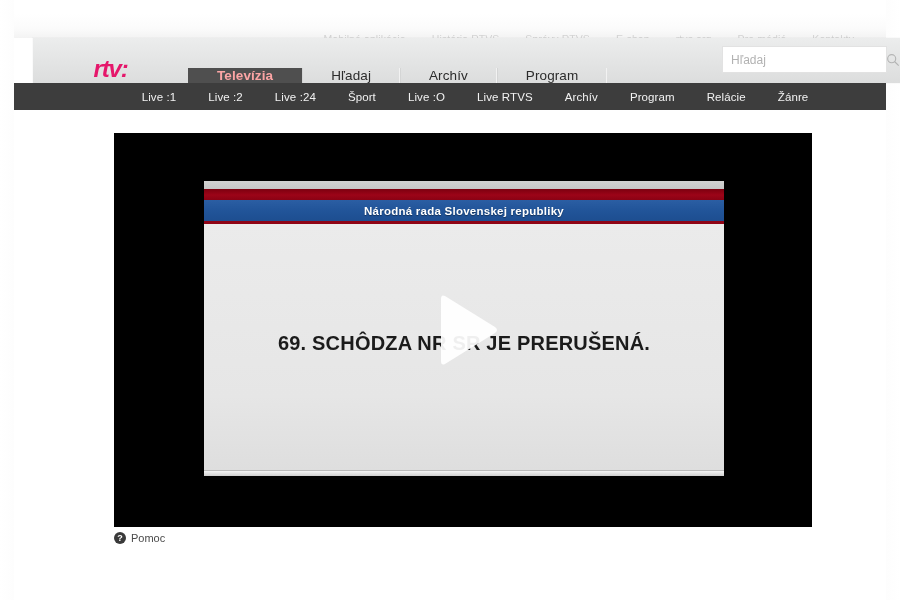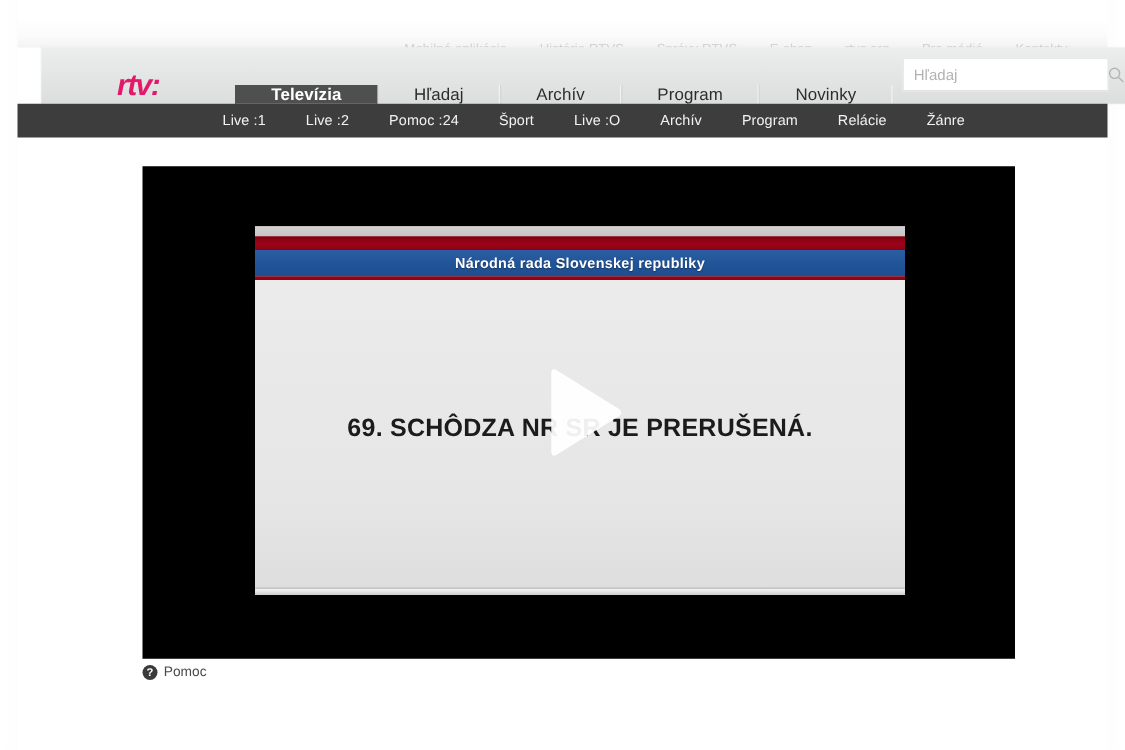--- a/index.html
+++ b/index.html
@@ -75,21 +75,21 @@
     padding: 0 28px;
     font-size: 13.5px;
     color: #2c2c2c;
     border-left: 1px solid #d4d5d5;
     border-right: 1px solid #f2f2f2;
     white-space: nowrap;
     letter-spacing: .1px;
   }
   .nav-item.active {
     background: #4f4f4f;
-    color: #ffffff;
+    color: #fca5a5;
     font-weight: bold;
     border-left-color: #4f4f4f;
     border-right-color: #4f4f4f;
   }
 
   .search-wrap {
     position: absolute;
     right: 18px;
     top: 8px;
     width: 165px;
@@ -296,48 +296,48 @@
     </div>
     <div class="nav-item">
       <span>Hľadaj</span>
     </div>
     <div class="nav-item">
       <span>Archív</span>
     </div>
     <div class="nav-item">
       <span>Program</span>
     </div>
-    <div class="nav-item">
-      <span>Novinky</span>
-    </div>
 
     <div class="search-wrap">
       <input class="search-input" type="text" placeholder="Hľadaj" style="">
       <svg class="search-icon" viewBox="0 0 16 16">
         <circle cx="6.5" cy="6.5" r="4.6" fill="none" stroke="#8c8c8c" stroke-width="1.3"></circle>
         <line x1="10" y1="10" x2="14.5" y2="14.5" stroke="#8c8c8c" stroke-width="1.3"></line>
       </svg>
     </div>
   </div>
 
   <div class="sub-nav">
     <div class="subnav-item">
       <span>Live :1</span>
     </div>
     <div class="subnav-item">
       <span>Live :2</span>
     </div>
     <div class="subnav-item">
-      <span>Pomoc :24</span>
+      <span>Live :24</span>
     </div>
     <div class="subnav-item">
       <span>Šport</span>
     </div>
     <div class="subnav-item">
       <span>Live :O</span>
+    </div>
+    <div class="subnav-item">
+      <span>Live RTVS</span>
     </div>
     <div class="subnav-item">
       <span>Archív</span>
     </div>
     <div class="subnav-item">
       <span>Program</span>
     </div>
     <div class="subnav-item">
       <span>Relácie</span>
     </div>

